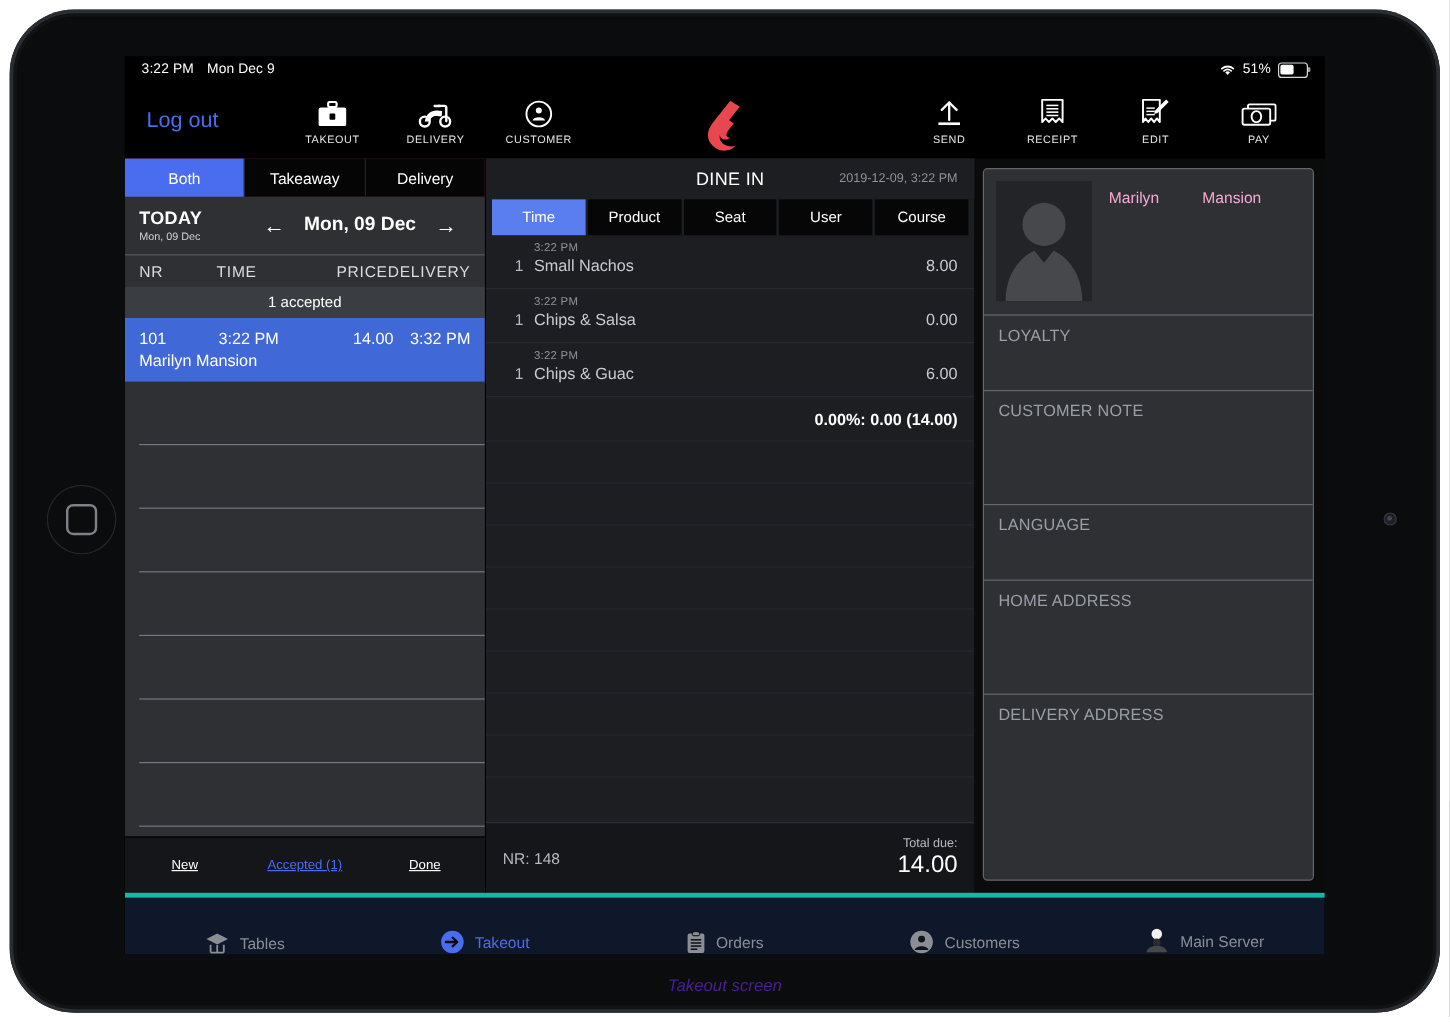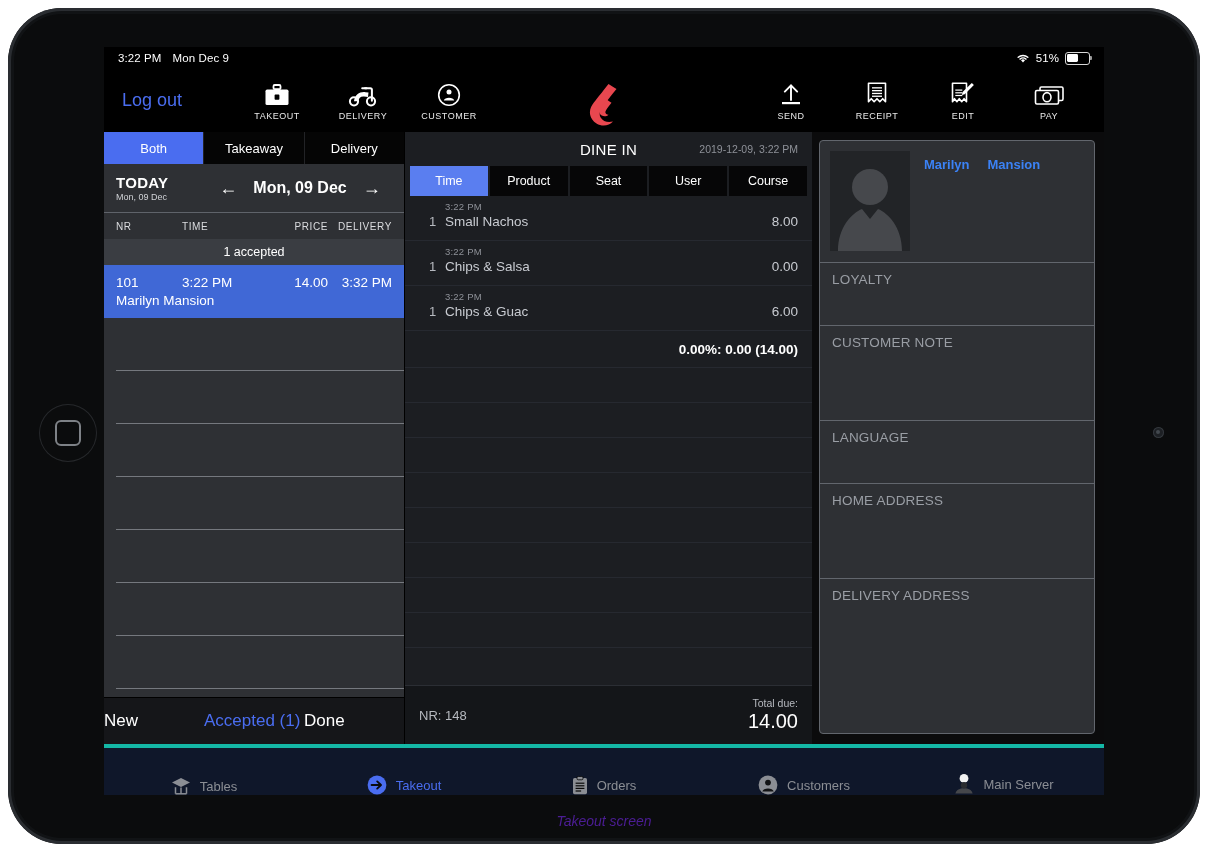--- a/index.html
+++ b/index.html
@@ -233,21 +233,21 @@
   .today-box .t2 { font-size: 9px; color: #d0d2d6; margin-top: 1px; }
   .date-nav { flex: 1; display: flex; align-items: center; justify-content: center; gap: 16px; }
   .date-nav .arw { color: #fff; font-size: 18px; cursor: pointer; line-height: 1; }
   .date-nav .dlabel { font-size: 16px; font-weight: bold; color: #fff; }
 
   .col-heads {
     height: 26px;
     flex: none;
     display: flex;
     align-items: center;
-    font-size: 10px;
+    font-size: 13px;
     color: #dcdde0;
     letter-spacing: .6px;
     background: #2e3034;
     padding: 0 12px;
   }
   .col-heads .c-nr    { width: 66px; }
   .col-heads .c-time  { width: 84px; }
   .col-heads .c-price { width: 62px; text-align: right; }
   .col-heads .c-del   { flex: 1; text-align: right; }
 
@@ -293,24 +293,25 @@
   .left-footer {
     height: 46px;
     flex: none;
     display: flex;
     align-items: center;
     background: #151619;
     border-top: 1px solid #000;
   }
   .left-footer .fbtn {
     flex: 1;
-    text-align: left;
-    font-size: 17px;
+    text-align: center;
+    font-size: 11px;
     color: #ffffff;
     cursor: pointer;
+    text-decoration: underline;
   }
   .left-footer .fbtn.active { color: #4a6df0; }
 
   
   .mid-col {
     flex: 1;
     display: flex;
     flex-direction: column;
     background: #1c1e22;
     min-width: 0;
@@ -439,24 +440,23 @@
     height: 100px;
     background: #222427;
     flex: none;
     overflow: hidden;
     position: relative;
   }
   .cust-names {
     flex: 1;
     display: flex;
     padding: 6px 0 0 14px;
-    gap: 18px;
+    gap: 36px;
     font-size: 13px;
-    color: #3b82f6;
-    font-weight: bold;
+    color: #f9a8d4;
   }
   .field-block {
     border-bottom: 1px solid #62666d;
     padding: 9px 12px;
     box-sizing: border-box;
   }
   .field-block:last-child { border-bottom: none; flex: 1; }
   .field-block .fl {
     font-size: 13.5px;
     color: #9a9ea5;

